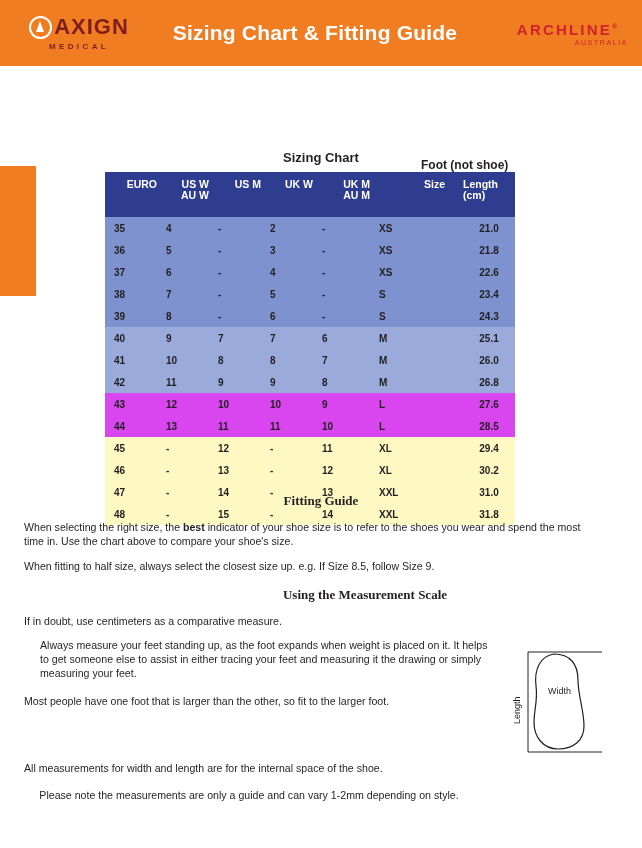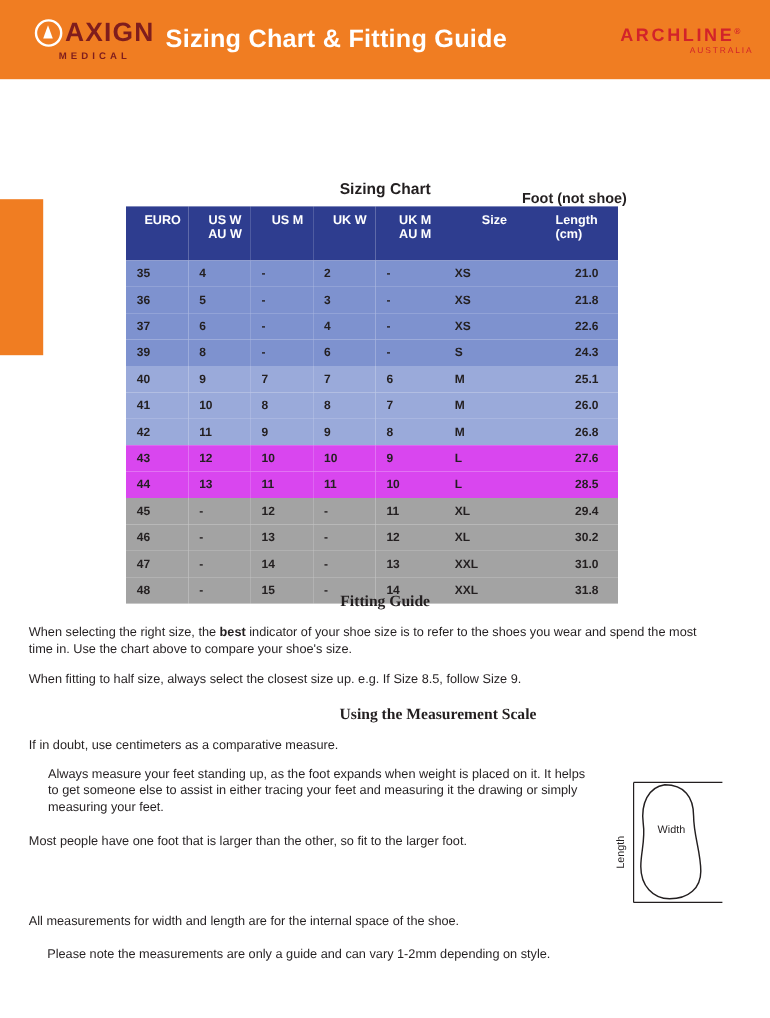--- a/index.html
+++ b/index.html
@@ -61,20 +61,21 @@
     border-bottom: 11px solid #ffffff;
   }
   .logo-left .sub {
     font-size: 8px;
     letter-spacing: 3.4px;
     margin-top: 3px;
     font-weight: bold;
   }
   .header-title {
     flex: 1;
+    text-align: center;
     color: #ffffff;
     font-size: 21px;
     font-weight: bold;
     letter-spacing: 0.2px;
     margin-left: -20px;
   }
   .logo-right {
     width: 150px;
     height: 66px;
     display: flex;
@@ -130,40 +131,40 @@
   .chart-title {
     position: absolute;
     left: 0; top: 150px;
     width: 642px;
     text-align: center;
     font-size: 13px;
     font-weight: bold;
   }
   .foot-note {
     position: absolute;
-    left: 435px; top: 158px;
+    left: 421px; top: 158px;
     font-size: 12px;
     font-weight: bold;
   }
 
   
   table.sizing {
     position: absolute;
     left: 105px;
     top: 172px;
     width: 410px;
     border-collapse: collapse;
     table-layout: fixed;
   }
   table.sizing th {
     background: #2e3d8f;
     color: #ffffff;
     font-size: 10.5px;
     font-weight: bold;
-    text-align: center;
+    text-align: right;
     padding: 7px 0 8px 9px;
     vertical-align: top;
     line-height: 11px;
     height: 30px;
   }
   table.sizing th.len {
     text-align: left;
     padding-left: 18px;
   }
   table.sizing td {
@@ -174,21 +175,21 @@
     height: 14px;
     text-align: left;
   }
   table.sizing td.len {
     padding-left: 18px;
     text-align: center;
   }
   tr.band-a td { background: #7e92cf; }
   tr.band-b td { background: #9aaada; }
   tr.band-c td { background: #d946ef; }
-  tr.band-d td { background: #a3a3a3; }
+  tr.band-d td { background: #fef9c3; }
 
   
   .section-head {
     position: absolute;
     width: 642px;
     text-align: center;
     font-size: 13px;
     font-weight: bold;
     font-family: Liberation Serif, serif;
   }
@@ -288,20 +289,29 @@
       <tr class="band-a">
         <td>37</td>
         <td>6</td>
         <td>-</td>
         <td>4</td>
         <td>-</td>
         <td>XS</td>
         <td class="len">22.6</td>
       </tr>
       <tr class="band-a">
+        <td>38</td>
+        <td>7</td>
+        <td>-</td>
+        <td>5</td>
+        <td>-</td>
+        <td>S</td>
+        <td class="len">23.4</td>
+      </tr>
+      <tr class="band-a">
         <td>39</td>
         <td>8</td>
         <td>-</td>
         <td>6</td>
         <td>-</td>
         <td>S</td>
         <td class="len">24.3</td>
       </tr>
       <tr class="band-b">
         <td>40</td>

